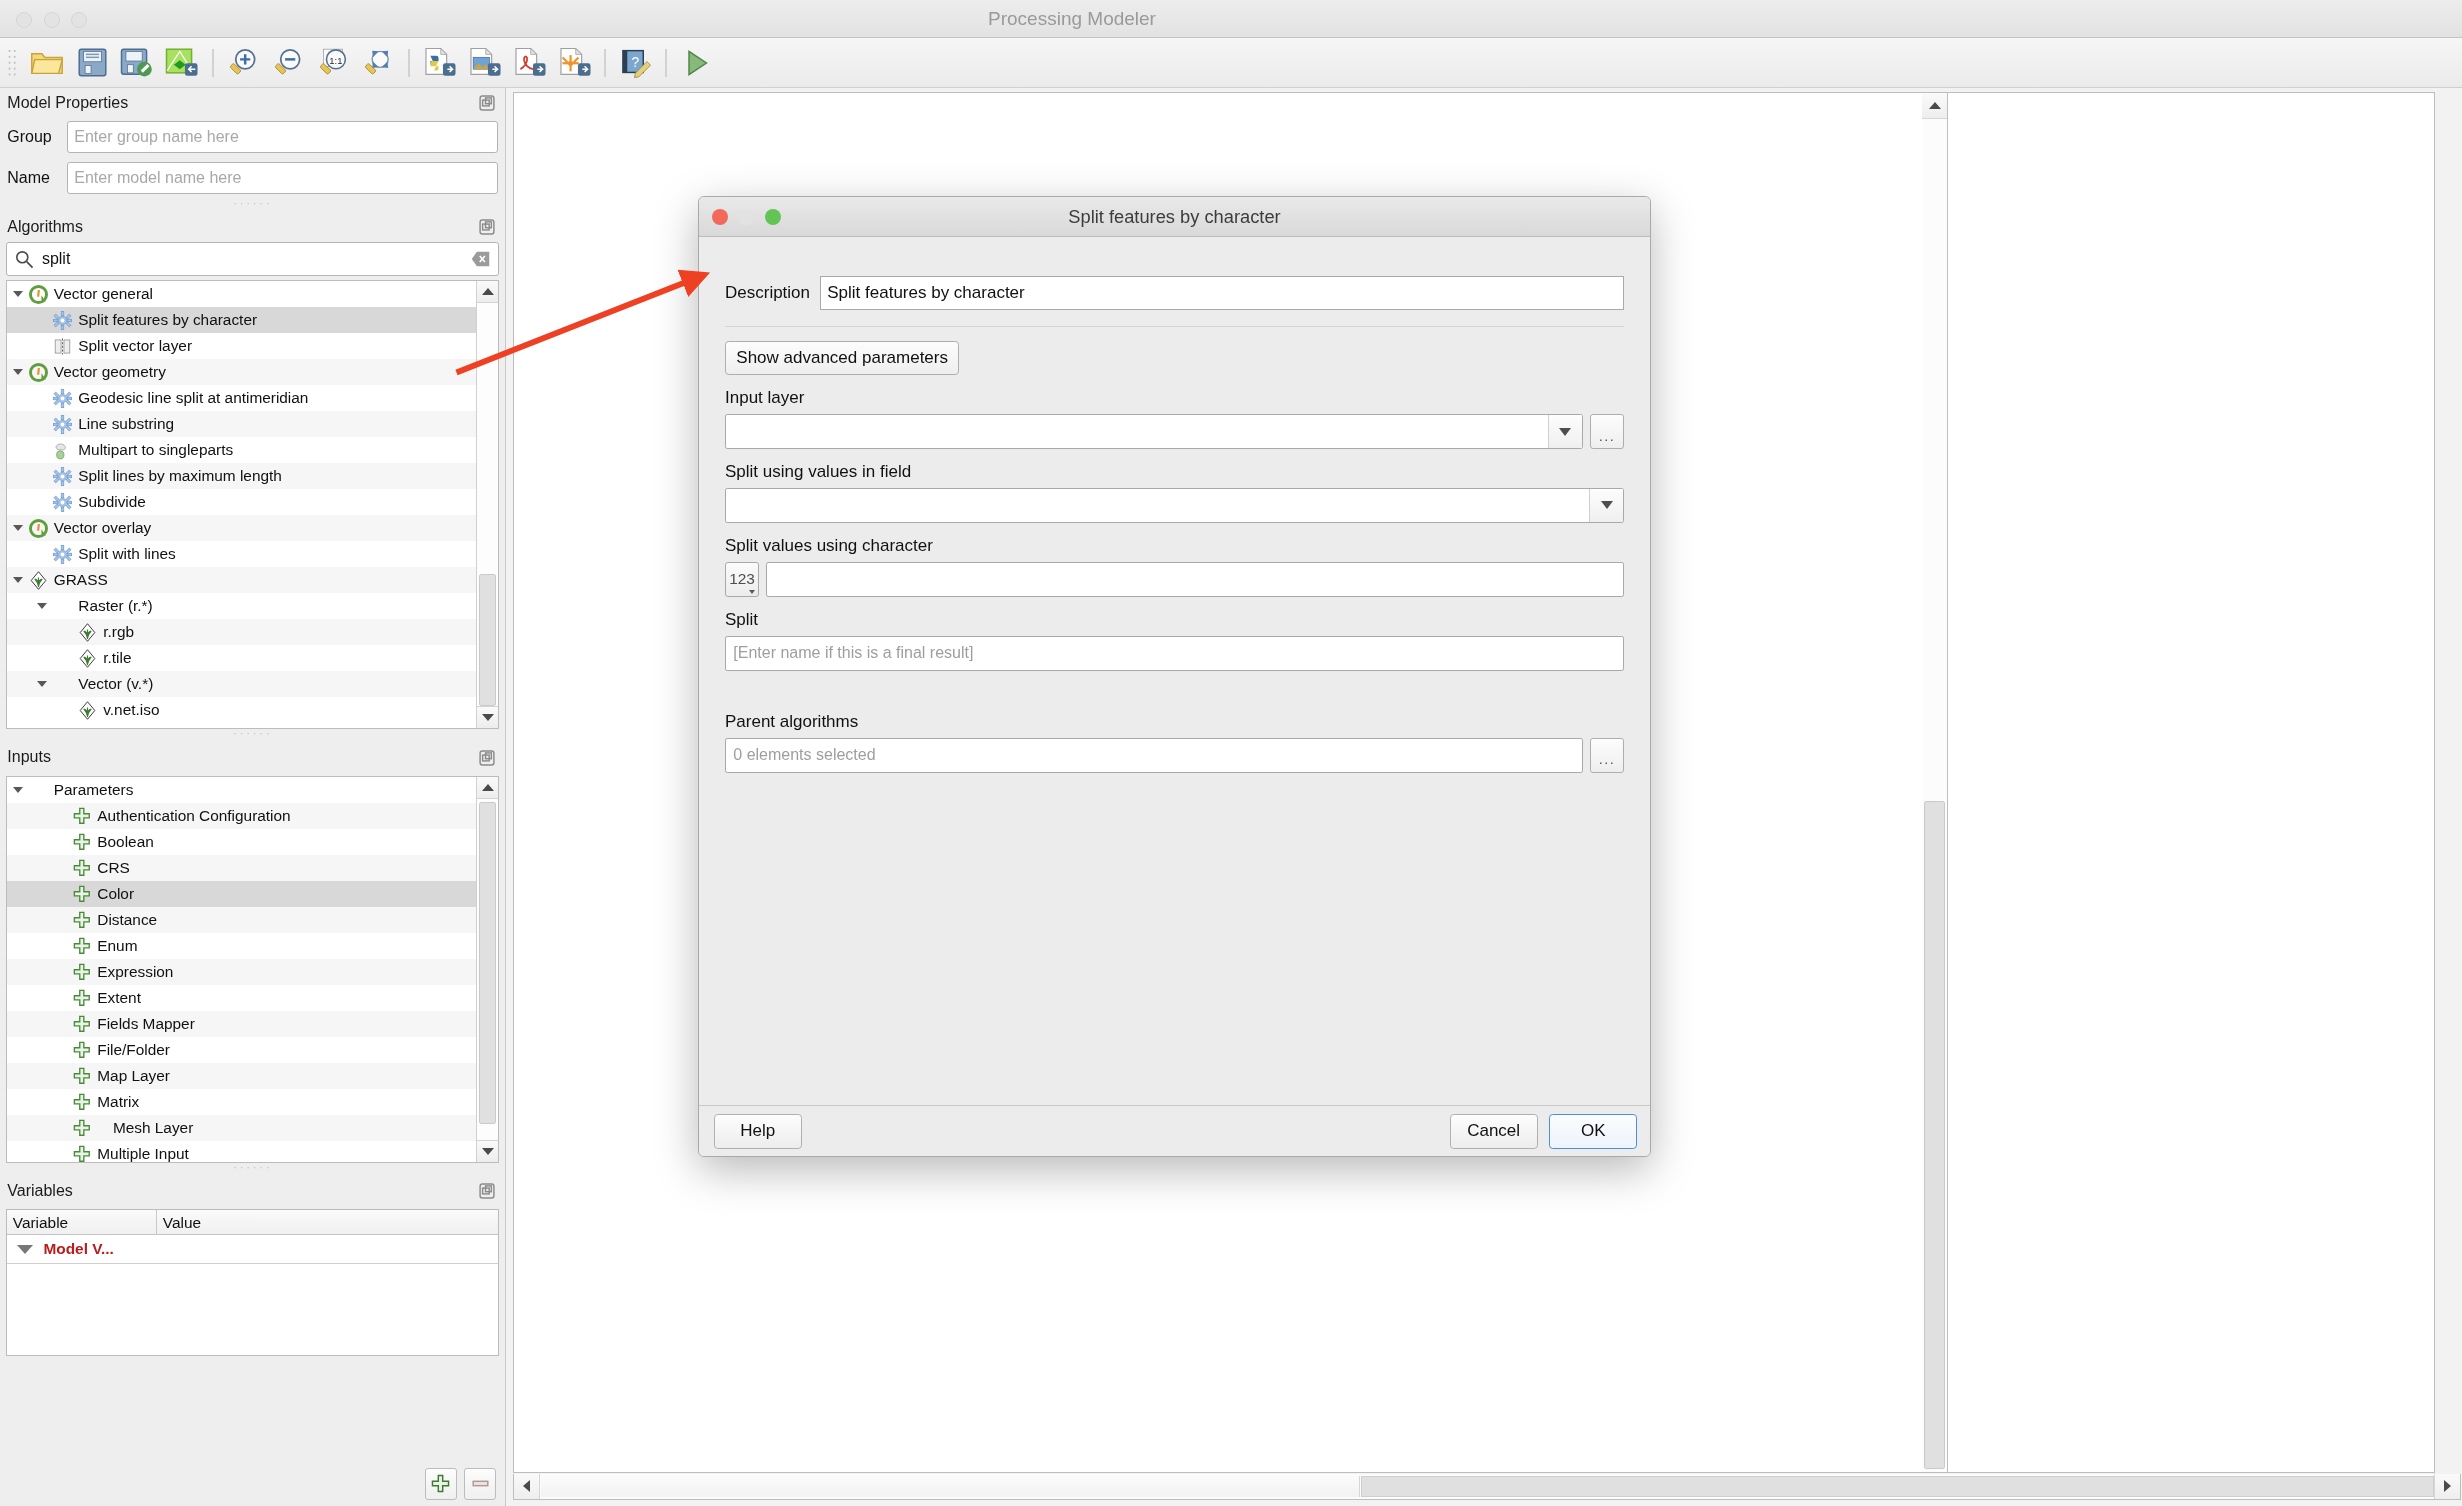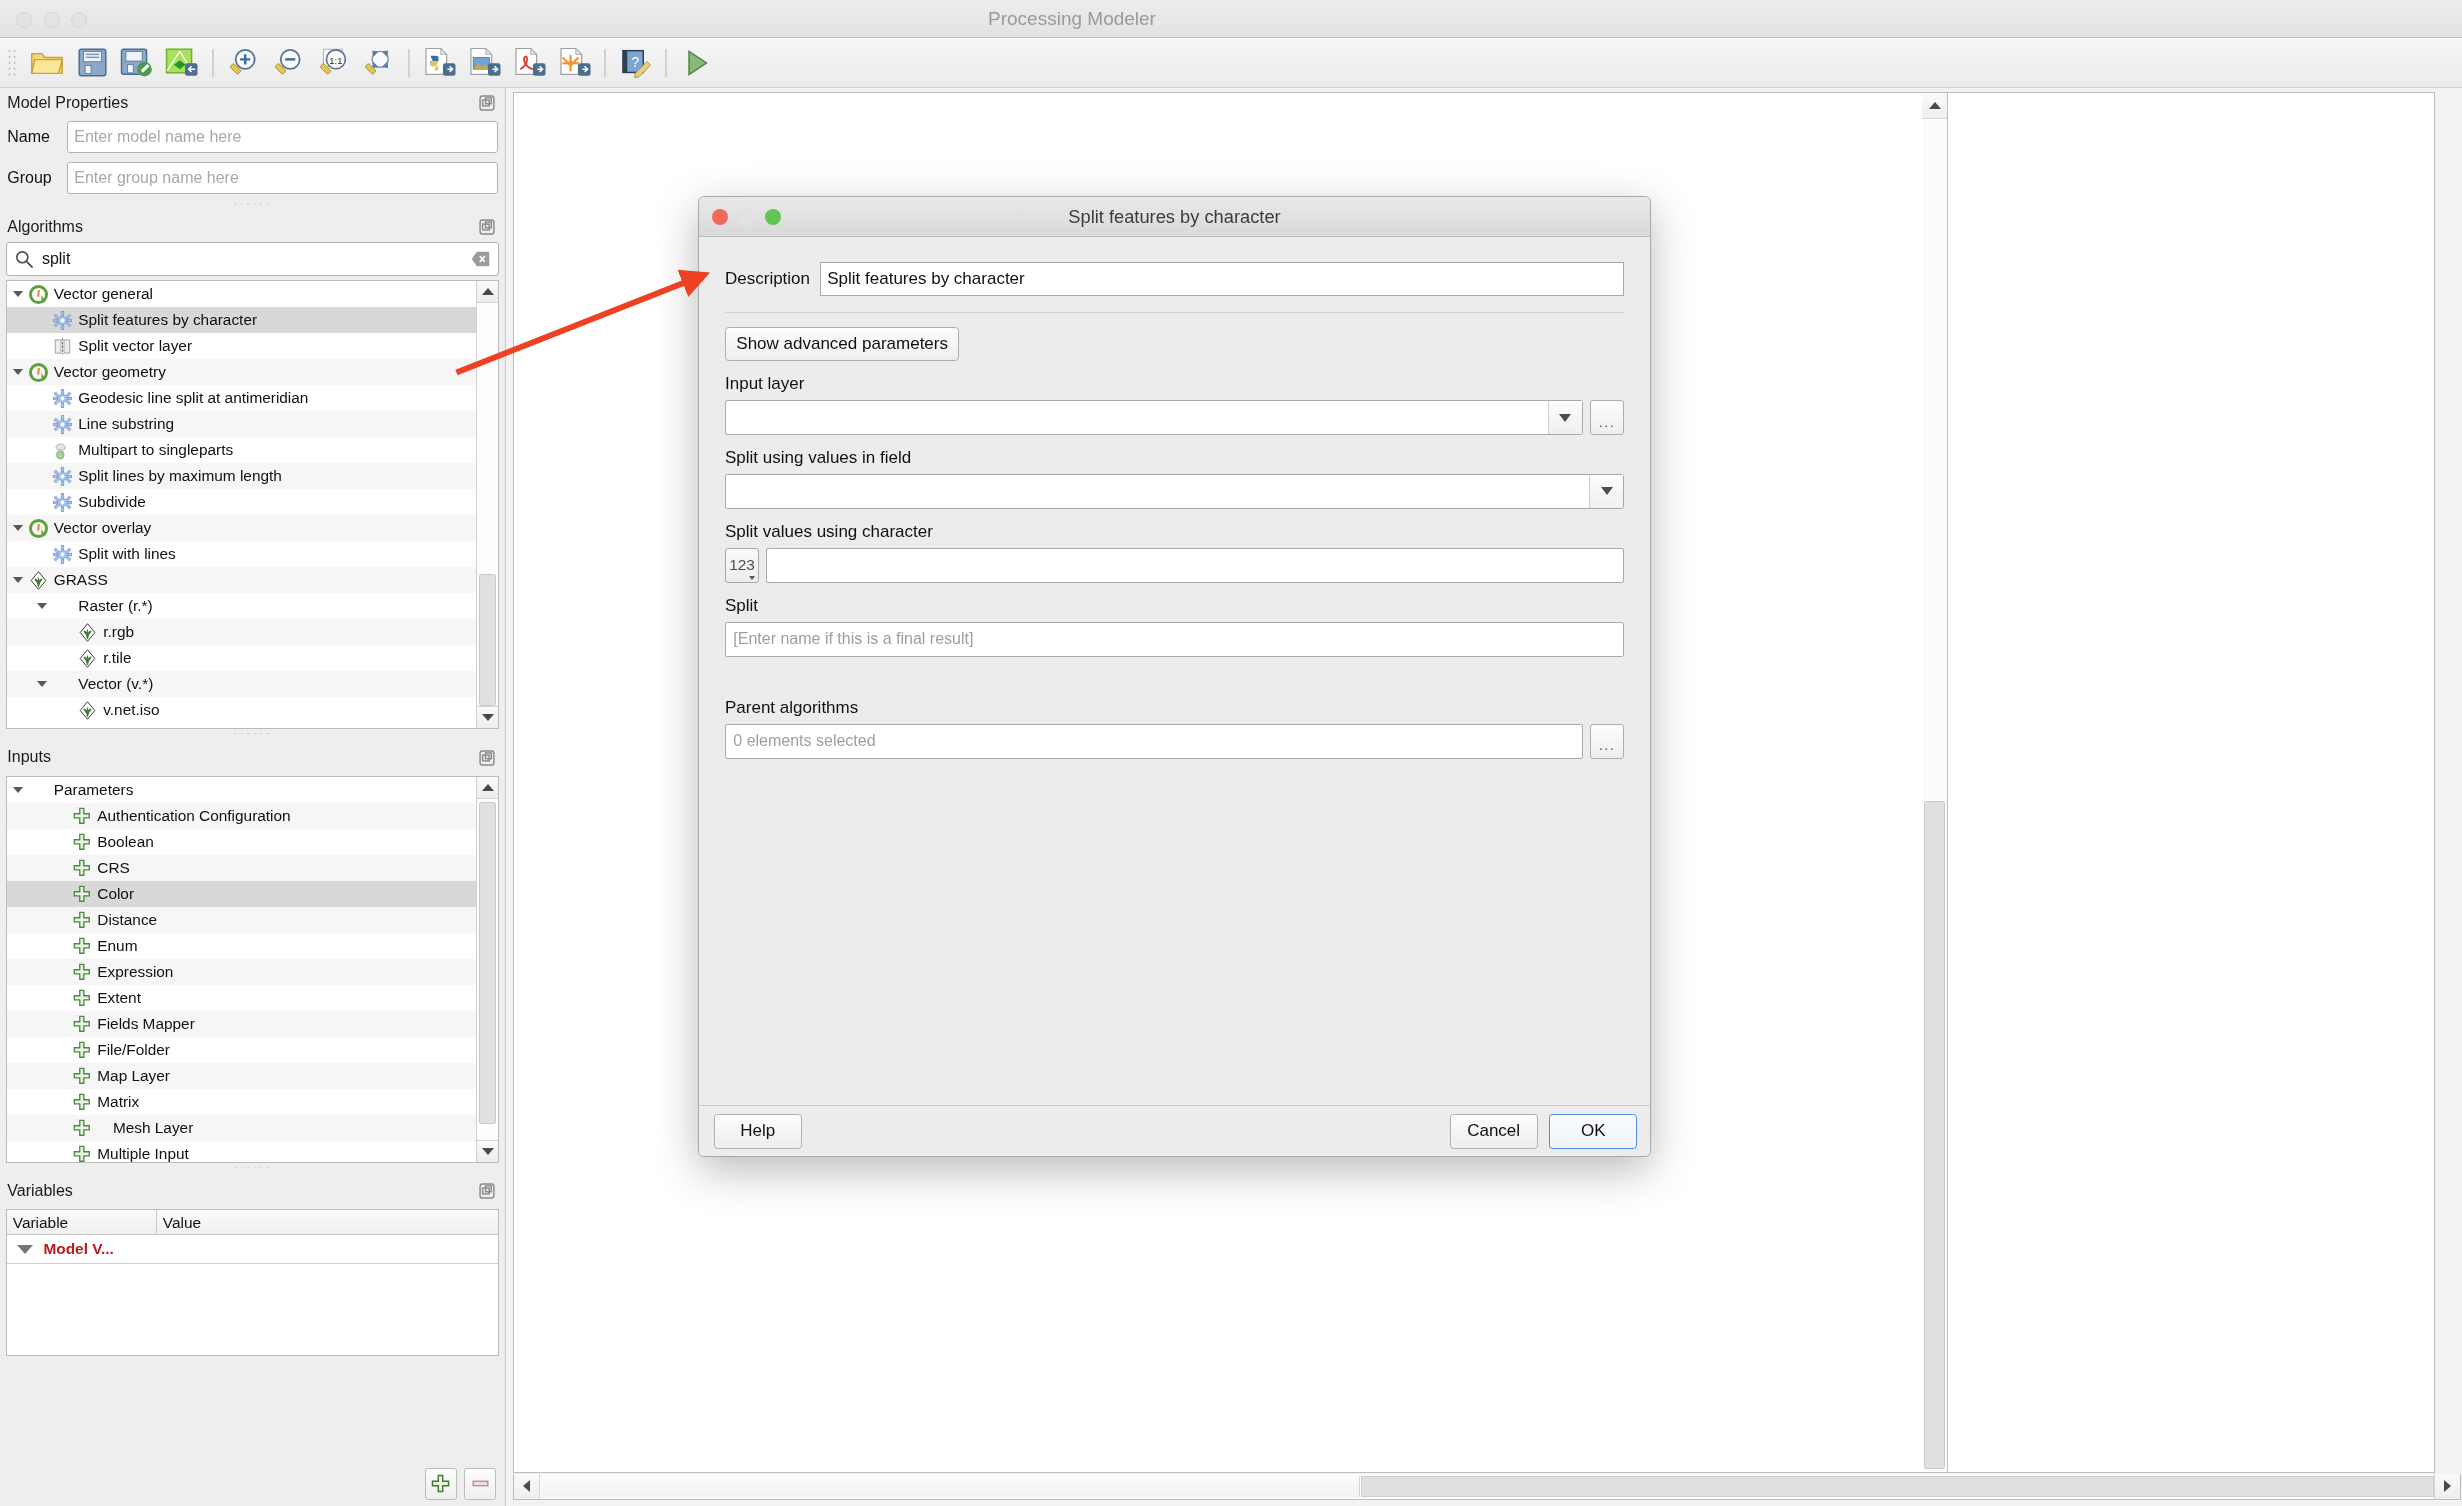--- a/index.html
+++ b/index.html
@@ -173,21 +173,21 @@
   }
   .dlg-title {
     height: 40px; background: linear-gradient(to bottom,#e9e9e9,#d9d9d9);
     border-bottom: 0.7px solid #bdbdbd; position: relative;
   }
   .dlg-title .t {
     line-height: 40px; text-align: center; font-size: 18.3px; color: #3c3c3c;
   }
   .dlg-traffic { position: absolute; left: 13px; top: 11.7px; display: flex; gap: 10.3px; }
   .dlg-traffic i { width: 16px; height: 16px; border-radius: 50%; display: block; }
-  .dlg-body { position: relative; height: 871px; padding: 25px 26px 0 26px; }
+  .dlg-body { position: relative; height: 871px; padding: 39px 26px 0 26px; }
 
   .row-desc { display: flex; align-items: center; }
   .row-desc .lab { font-size: 17px; color: #111; margin-right: 10.3px; }
   .desc-input {
     flex: 1; height: 34px; border: 0.7px solid #a9a9a9; background: #fff;
     font-size: 17px; color: #111; padding: 0 5.9px;
     font-family: "Liberation Sans", sans-serif;
   }
   .hr { height: 0.7px; background: #d3d3d3; margin: 16px 0 14.7px 0; }
 
@@ -415,26 +415,26 @@
       <span class="float-icon">
         <svg width="16" height="16" viewBox="0 0 22 22">
           <rect x="1.5" y="1.5" width="19" height="19" rx="3" fill="none" stroke="#8b8b8b" stroke-width="2"></rect>
           <rect x="5" y="7" width="9" height="8" fill="none" stroke="#8b8b8b" stroke-width="2"></rect>
           <rect x="9" y="4" width="8" height="8" fill="none" stroke="#8b8b8b" stroke-width="2"></rect>
         </svg>
       </span>
     </div>
 
     <div class="form-row">
+      <label>Group</label>
+      <input class="txtin" type="text" placeholder="Enter group name here" style="">
+    </div>
+    <div class="form-row">
       <label>Name</label>
       <input class="txtin" type="text" placeholder="Enter model name here" style="">
-    </div>
-    <div class="form-row">
-      <label>Group</label>
-      <input class="txtin" type="text" placeholder="Enter group name here" style="">
     </div>
 
     <div class="splitter-dots">······</div>
 
     <div class="panel-head">
       <span>Algorithms</span>
       <span class="float-icon">
         <svg width="16" height="16" viewBox="0 0 22 22">
           <rect x="1.5" y="1.5" width="19" height="19" rx="3" fill="none" stroke="#8b8b8b" stroke-width="2"></rect>
           <rect x="5" y="7" width="9" height="8" fill="none" stroke="#8b8b8b" stroke-width="2"></rect>

